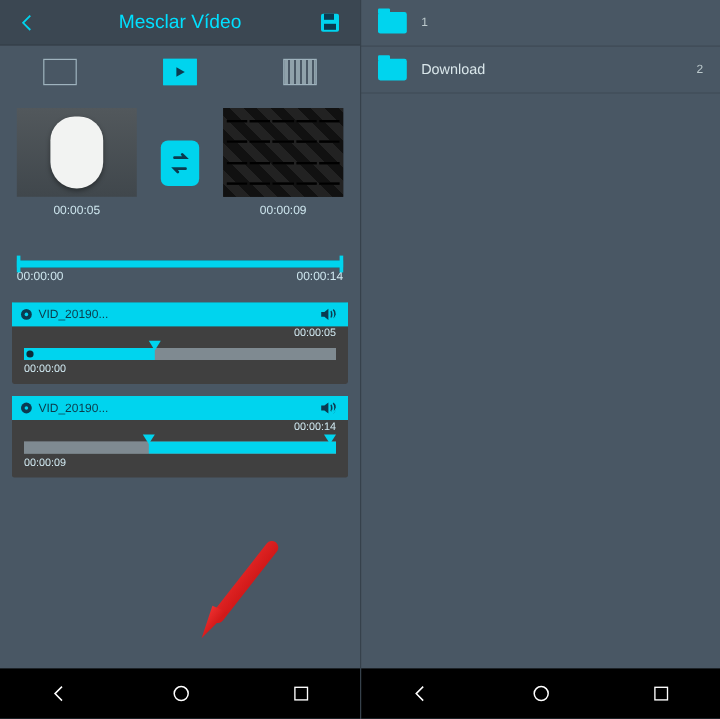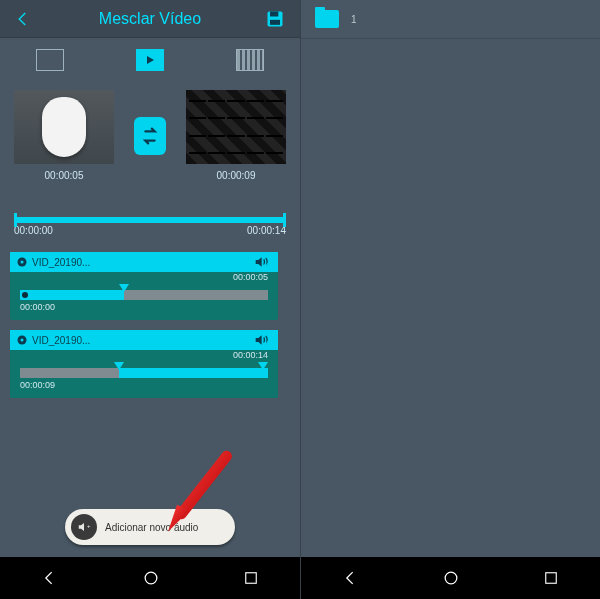--- a/index.html
+++ b/index.html
@@ -77,22 +77,22 @@
   }
   .track .fill { position:absolute; left:0; top:0; height:100%; background:#00d4ee; width:100%; }
   .track .hL, .track .hR {
     position:absolute; top:-4px; width:3px; height:14px; background:#00d4ee;
   }
   .track .hL { left:0; } .track .hR { right:0; }
   .timelabels { display:flex; justify-content:space-between; color:#cfe7ef; font-size:10px; margin-top:2px; }
 
   
   .audiocard {
-    margin: 10px 22px 0 10px;
-    background: #0f766e;
+    margin: 10px 10px 0 10px;
+    background: #404040;
     border-radius: 2px;
     padding-bottom: 8px;
     position: relative;
   }
   .audiocard .ahead {
     background: #00d4ee;
     display:flex; align-items:center;
     height: 20px;
     padding: 0 6px;
     gap: 4px;
@@ -298,29 +298,20 @@
       </div>
     <div class="subtrack">
       <div class="sfill" style="left:0;width:40%;background:#7f8a91"></div>
       <div class="sfill" style="left:40%;width:60%"></div>
       <div class="pin" style="left:38%"></div>
       <div class="pin" style="left:96%"></div>
     </div>
     <div class="sublabel">00:00:09</div>
   </div>
 
-  <div class="addpill">
-    <div class="circ">
-      <svg width="16" height="14" viewBox="0 0 24 24">
-          <path d="M3 9v6h4l5 4V5L7 9H3z" fill="#e8e8e4"></path>
-          <text x="17" y="14" font-size="10" fill="#e8e8e4">+</text>
-        </svg>
-    </div>
-    <div class="lbl">Adicionar novo áudio</div>
-  </div>
 
   <svg class="arrow" viewBox="0 0 100 100">
     <defs>
       <linearGradient id="g1" x1="0" y1="0" x2="1" y2="1">
         <stop offset="0" stop-color="#ff3b3b"></stop>
           <stop offset="1" stop-color="#b00000"></stop>
       </linearGradient>
     </defs>
     <path d="M85 8 Q60 40 35 72" stroke="url(#g1)" stroke-width="12" fill="none" stroke-linecap="round"></path>
     <path d="M20 92 L44 68 L30 62 Z" fill="url(#g1)"></path>
@@ -344,20 +335,25 @@
       </div>
   </div>
 </div>
 
 <div class="screen" style="border-left:1px solid rgba(0,0,0,0.25)">
 
   <div class="folderrow">
     <div class="ficon"></div>
     <div class="fcount">1</div>
   </div>
+  <div class="folderrow">
+    <div class="ficon"></div>
+    <div class="fname">Download</div>
+    <div class="fcount">2</div>
+  </div>
 
   <div class="navbar">
     <div class="nb">
         <svg width="20" height="20" viewBox="0 0 24 24">
           <path d="M14 5l-7 7 7 7" stroke="#fff" stroke-width="1.5" fill="none"></path>
         </svg>
       </div>
     <div class="nb">
         <svg width="20" height="20" viewBox="0 0 24 24">
           <circle cx="12" cy="12" r="7" stroke="#fff" stroke-width="1.5" fill="none"></circle>

